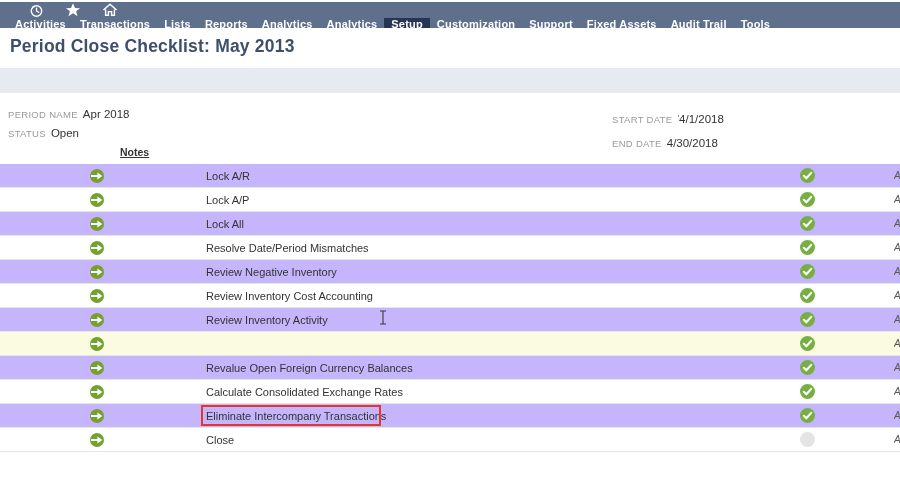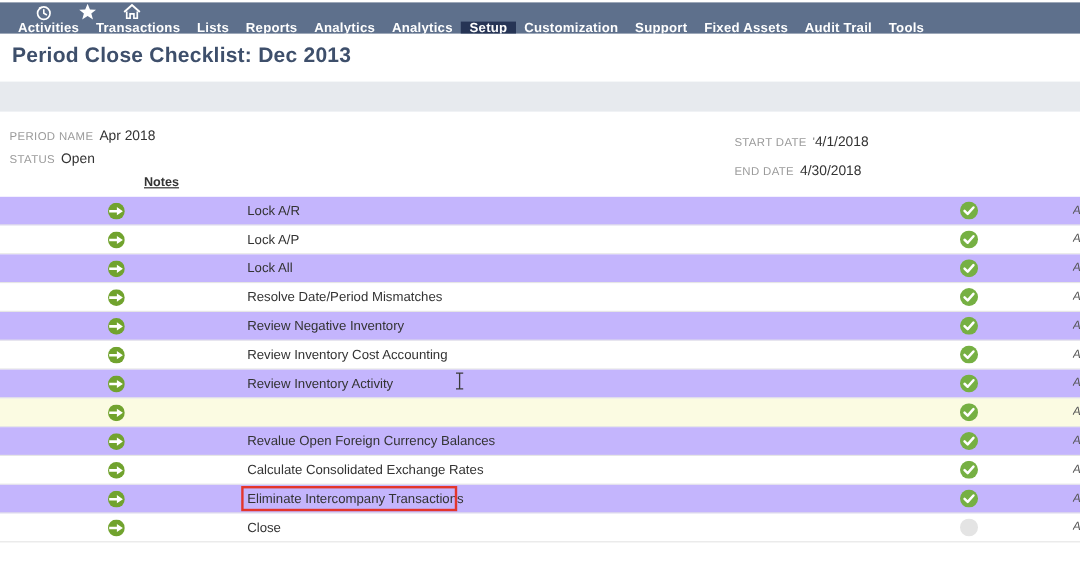--- a/index.html
+++ b/index.html
@@ -110,21 +110,21 @@
         <div class="nav-item">Analytics</div>
         <div class="nav-item selected">Setup</div>
         <div class="nav-item">Customization</div>
         <div class="nav-item">Support</div>
         <div class="nav-item">Fixed Assets</div>
         <div class="nav-item">Audit Trail</div>
         <div class="nav-item">Tools</div>
       </div>
   </div>
 
-  <div class="page-title">Period Close Checklist: Dec 2013</div>
+  <div class="page-title">Period Close Checklist: May 2013</div>
 
   <div class="toolbar-band"></div>
 
   <div class="field" style="top:108px; left:8px;">
     <span class="flabel">PERIOD NAME</span><span class="fvalue">Apr 2018</span>
   </div>
   <div class="field" style="top:127px; left:8px;">
     <span class="flabel">STATUS</span><span class="fvalue">Open</span>
   </div>
   <div class="field" style="top:113px; left:612px;">

